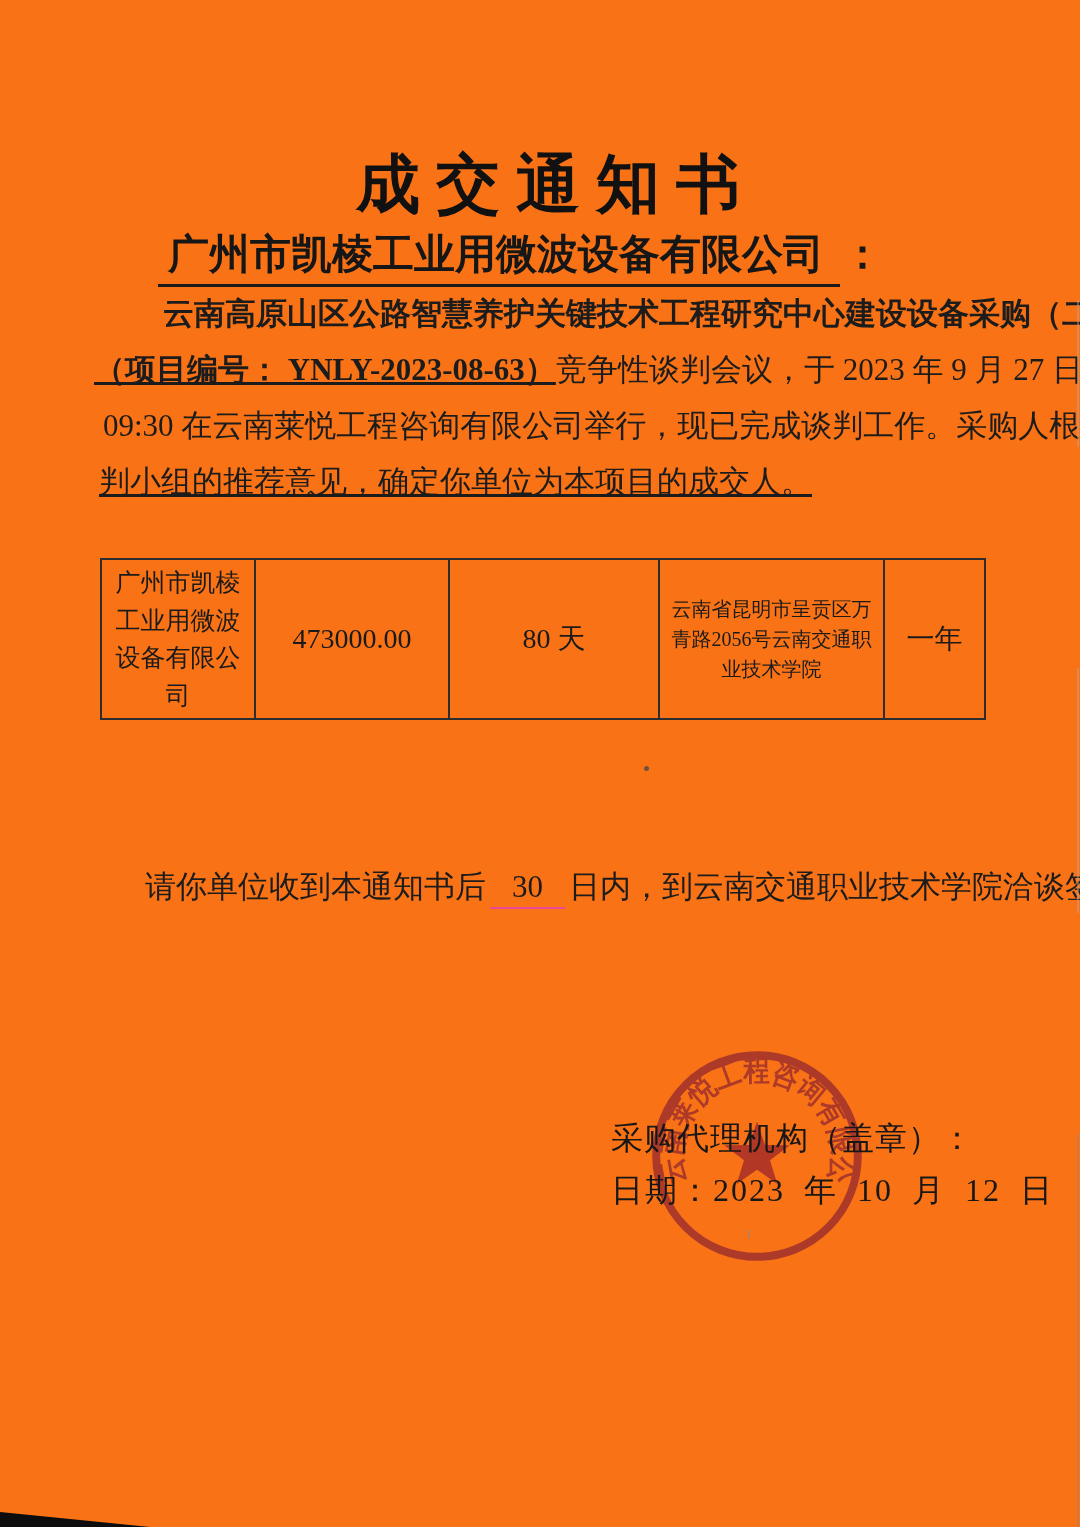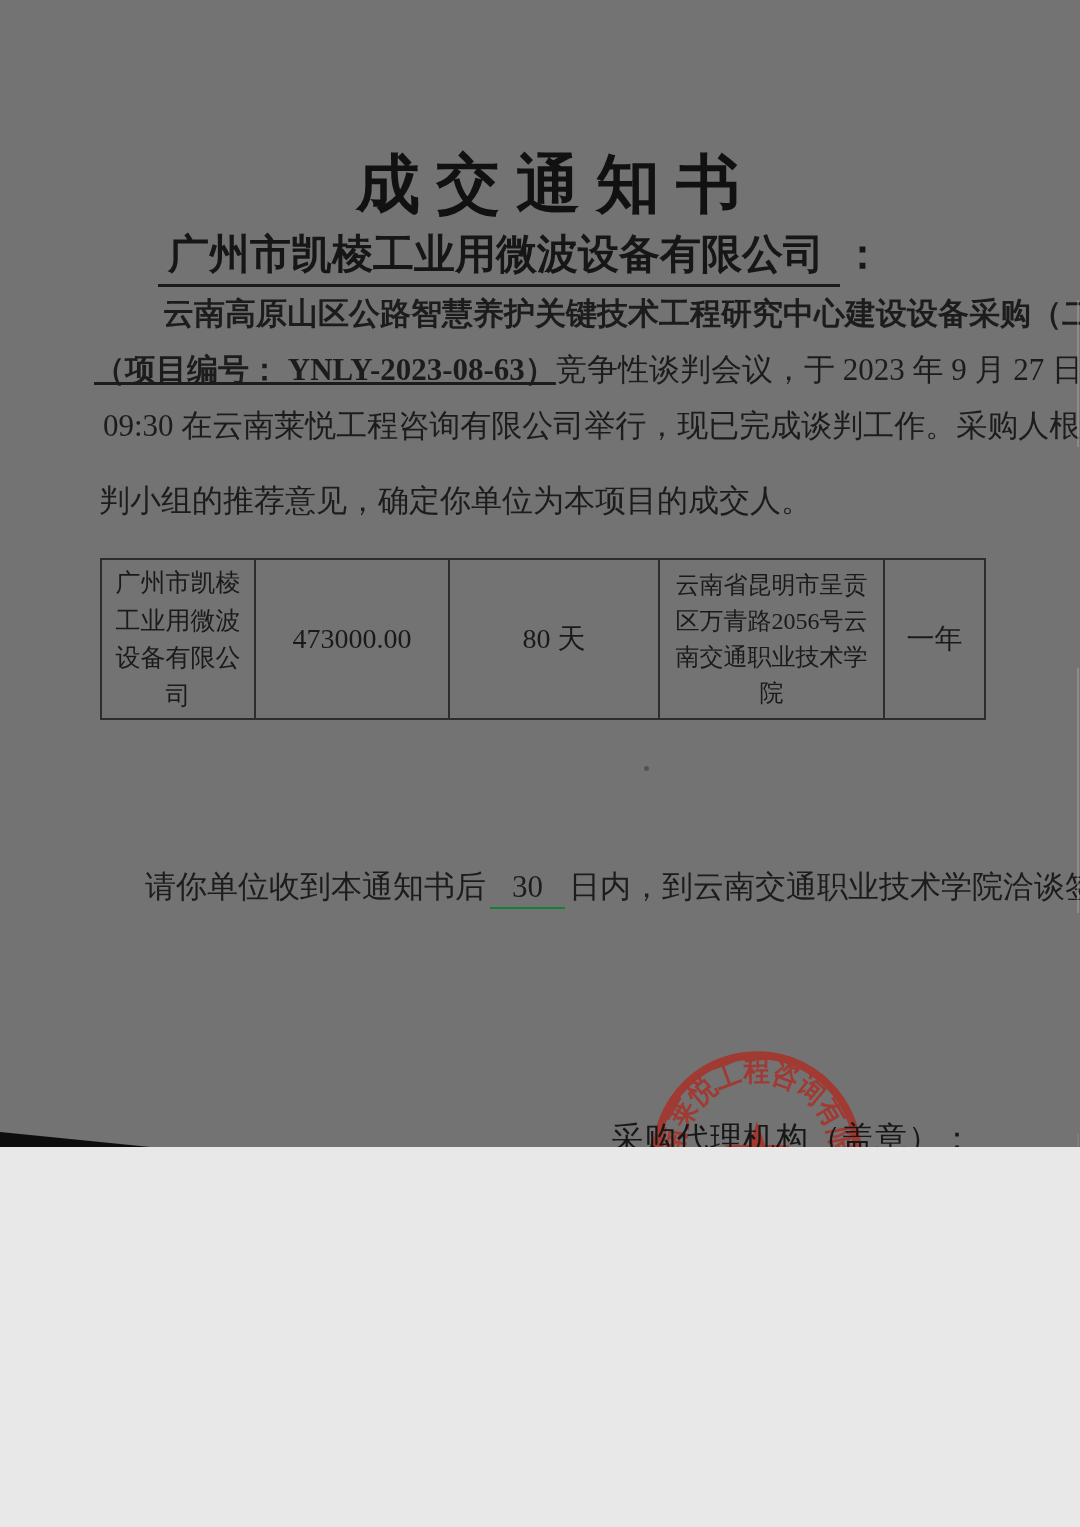--- a/index.html
+++ b/index.html
@@ -1,57 +1,57 @@
 <!DOCTYPE html>
 <html><head>
 <meta charset="utf-8">
 <style>
   html,body{margin:0;padding:0;background:#e8e8e8;}
   .page{
-    position:relative;width:1080px;height:1147px;margin:0 auto;
-    background:#737373;overflow:hidden;color:#161616;
+    position:relative;width:1080px;height:1527px;margin:0 auto;
+    background:#f97316;overflow:hidden;color:#161616;
     font-family:"Liberation Serif","DejaVu Serif",serif;
   }
   .abs{position:absolute;white-space:nowrap;}
   .doc-title{
     top:150px;left:0;width:1080px;text-align:center;
     font-size:64px;font-weight:bold;letter-spacing:16px;padding-left:16px;
     line-height:1.1;color:#111;
   }
   .addressee{top:228px;left:158px;font-size:41px;font-weight:bold;line-height:1.3;}
   .addressee .name{
     display:inline-block;border-bottom:3px solid #1a1a1a;
     padding:0 16px 3px 10px;
   }
   .addressee .colon{margin-left:2px;}
   .bodyline{font-size:31px;line-height:46px;color:#1c1c1c;}
   .b-bold{font-weight:bold;text-decoration:underline;}
   .l1{top:291px;left:163px;font-weight:bold;}
   .l2{top:347px;left:94px;}
   .l3{top:403px;left:103px;}
-  .l4{top:478px;left:99px;}
+  .l4{top:459px;left:99px;text-decoration:underline;}
   .c1{top:864px;left:145px;}
   .c2{top:920px;left:97px;}
   .blank-fill{
-    display:inline-block;border-bottom:2px solid #15803d;
+    display:inline-block;border-bottom:2px solid #ec4899;
     padding:0 22px 1px 22px;margin:0 4px;line-height:38px;
   }
   table.award{
     position:absolute;left:100px;top:558px;width:884px;
     border-collapse:collapse;table-layout:fixed;
     font-size:28px;color:#1a1a1a;
   }
   table.award th,table.award td{
     border:2px solid #2d2d2d;text-align:center;vertical-align:middle;
     font-weight:normal;padding:4px 8px;line-height:1.5;
   }
   table.award tr.hdr{height:86px;}
   table.award tr.bdy{height:156px;}
   td.company{font-size:25px;}
-  td.place{font-size:24px;padding:4px 6px;}
+  td.place{font-size:20px;padding:4px 6px;}
   .ink-dot{
     position:absolute;left:644px;top:766px;width:5px;height:5px;
     border-radius:50%;background:#4a4a4a;opacity:.8;
   }
   .stamp{
     position:absolute;left:649px;top:1048px;width:216px;height:216px;
     opacity:.9;z-index:1;
   }
   .sig{z-index:2;font-size:32px;line-height:44px;color:#171717;}
   .sig1{top:1116px;left:611px;letter-spacing:1px;text-align:right;}

